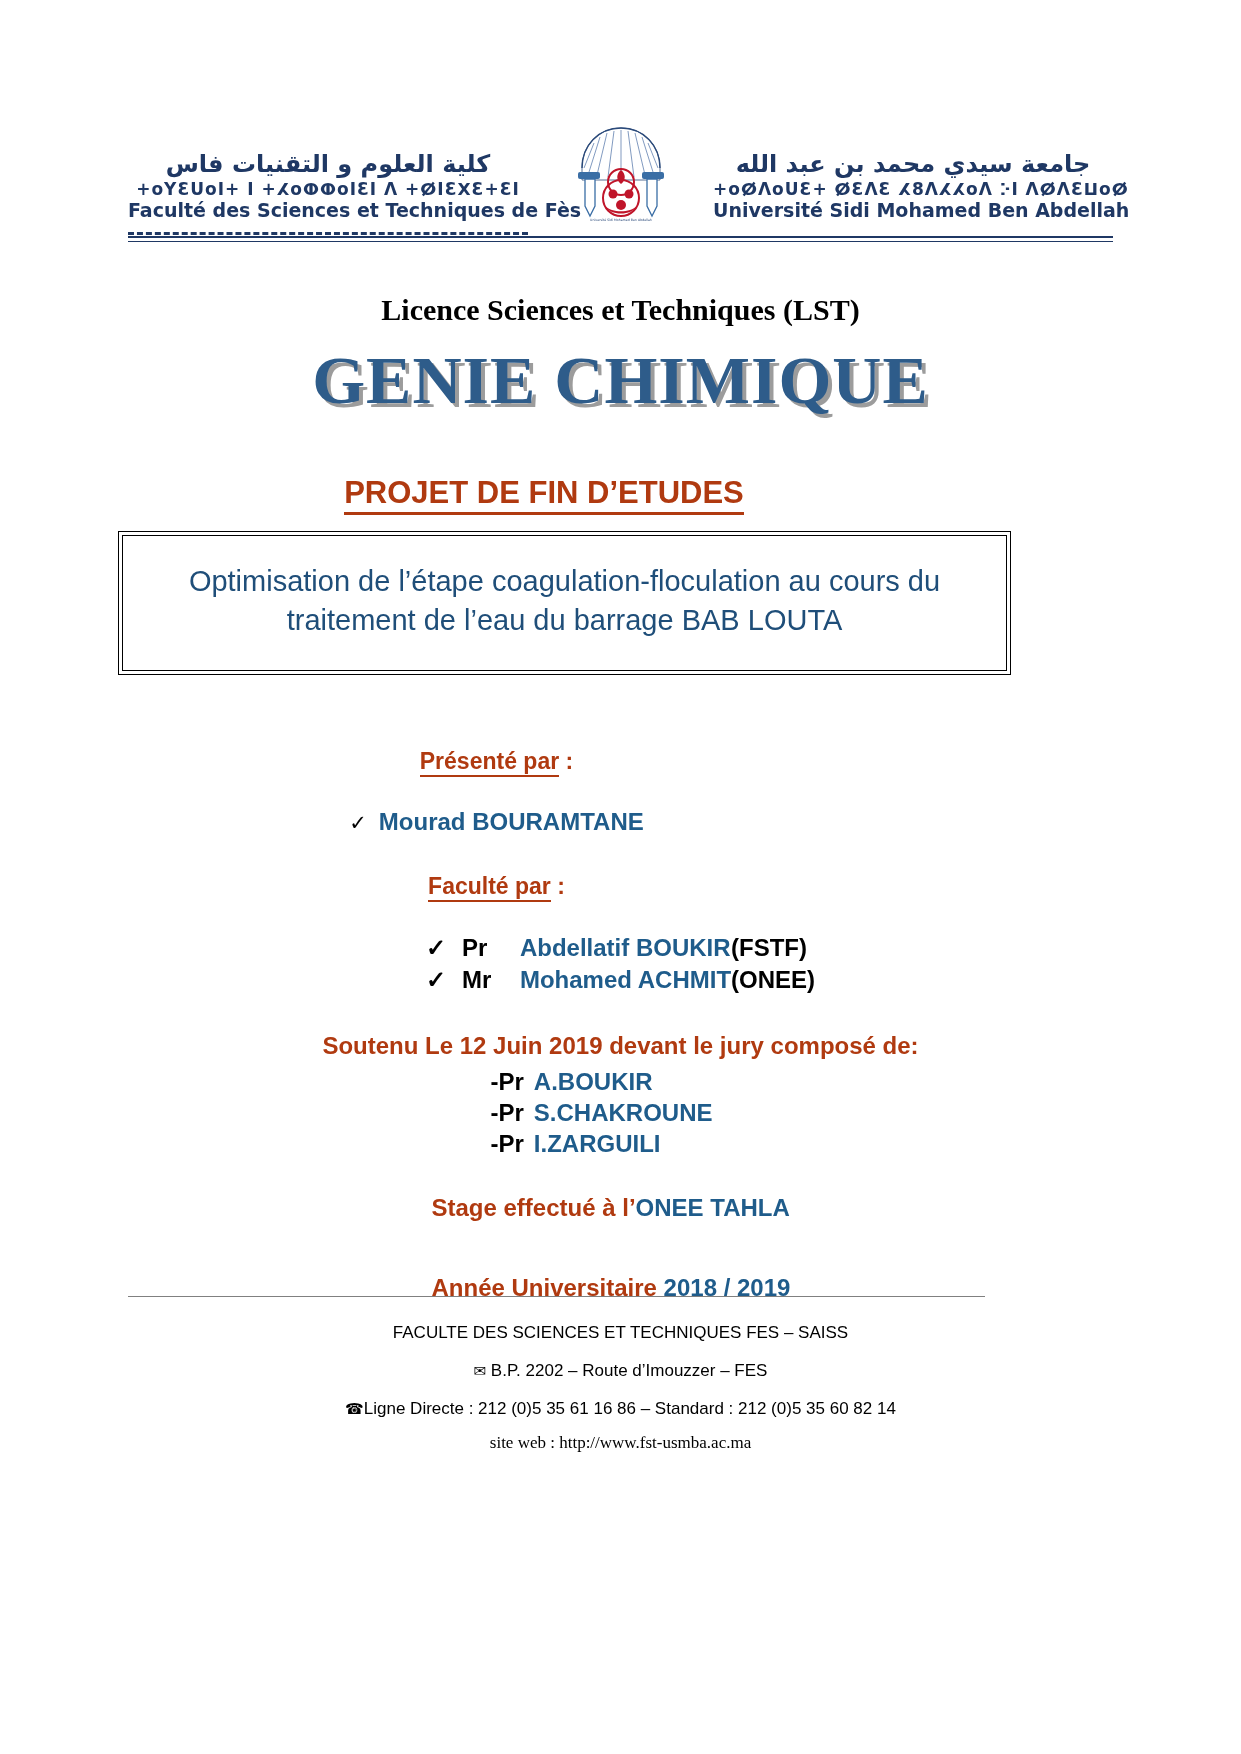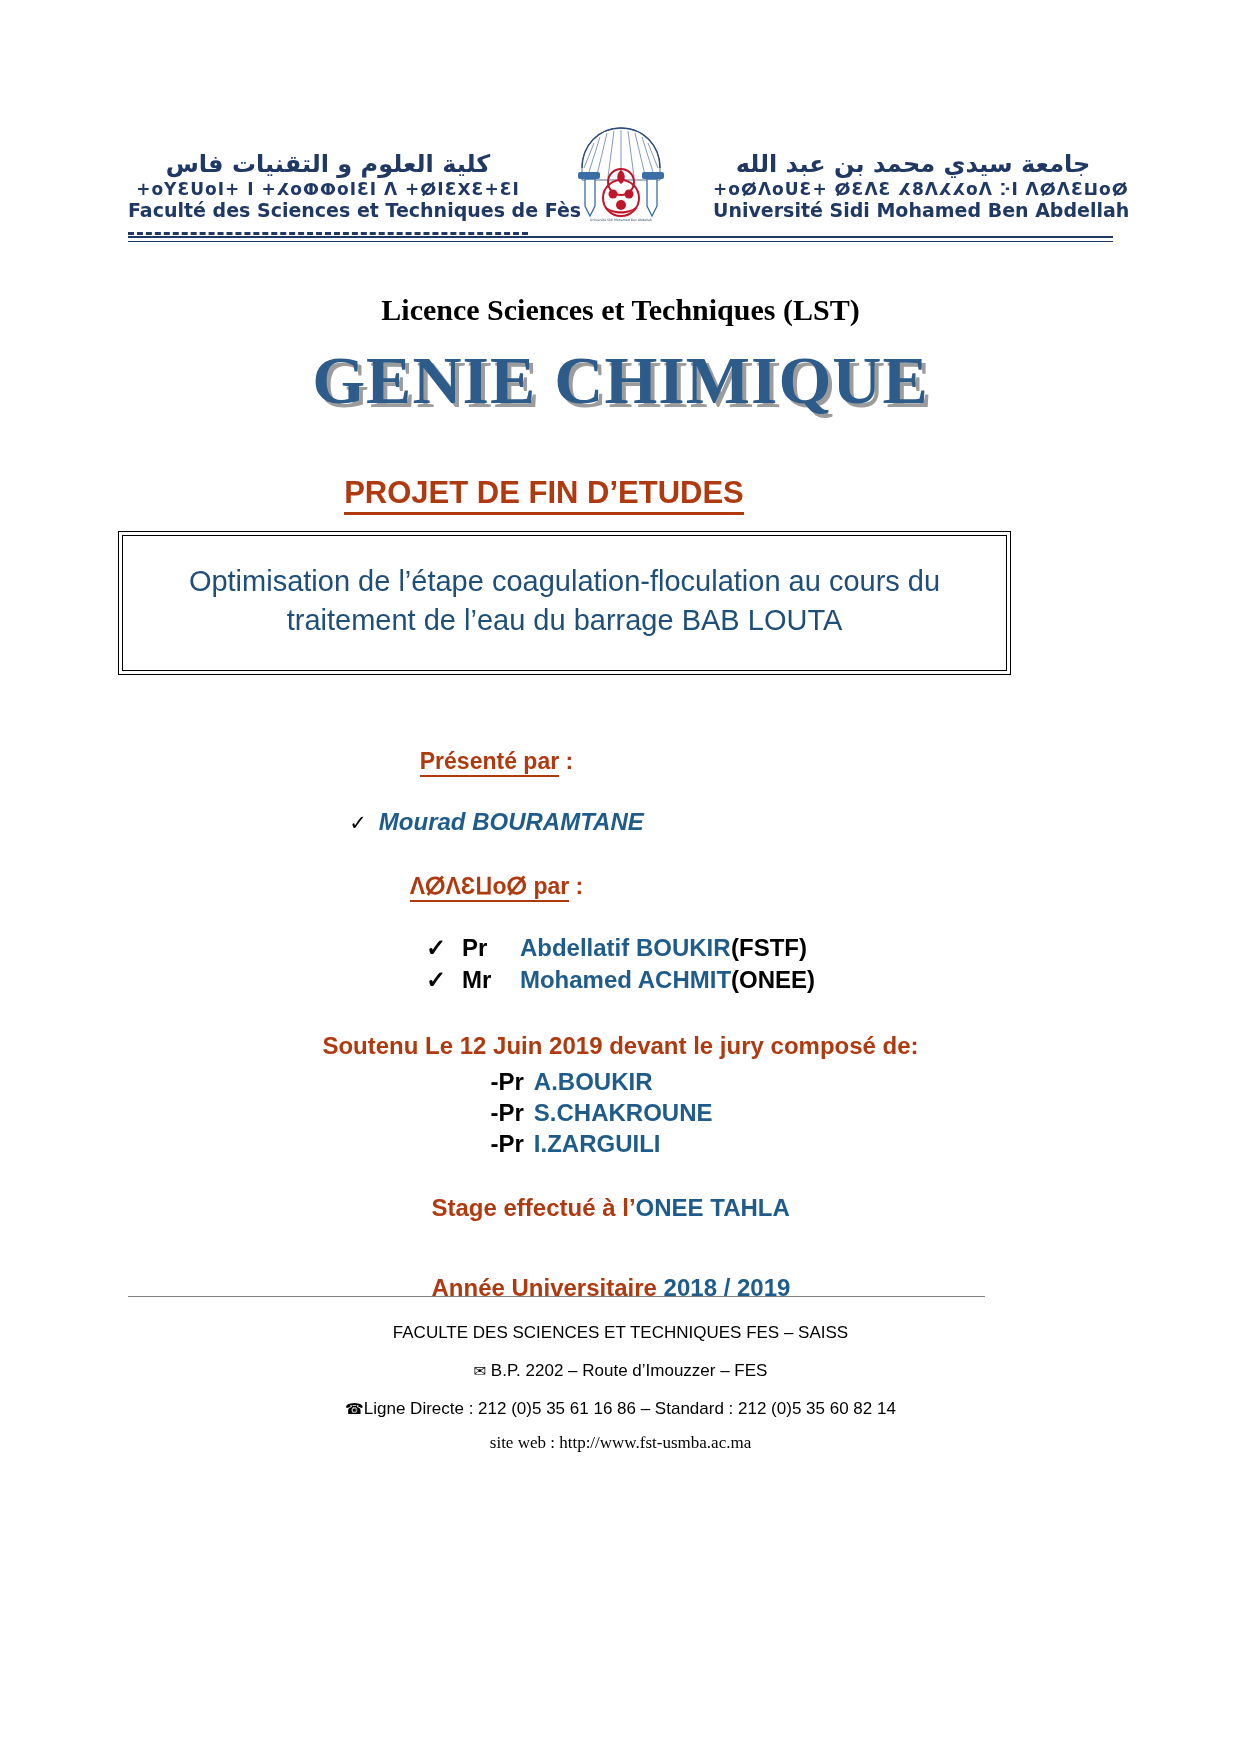--- a/index.html
+++ b/index.html
@@ -89,21 +89,21 @@
 
   
   .blk{position:absolute;width:993px;text-align:center;}
   .label-u{
     font-family:"Liberation Sans", sans-serif;
     font-weight:bold;font-size:23px;color:#B03A10;
   }
   .label-u .uline{border-bottom:2px solid #B03A10;padding-bottom:1px;}
 
   .presente{top:748px;}
-  .student{top:808px;font-style:italic;}
+  .student{top:808px;}
   .encadre{top:873px;}
 
   .name-line{
     font-family:"Liberation Sans", sans-serif;
     font-weight:bold;font-size:24px;color:#1F5C8B;
     display:inline-block;
   }
   .chk{
     font-family:"DejaVu Sans", sans-serif;
     color:#000;font-size:21px;font-weight:normal;margin-right:12px;
@@ -247,21 +247,21 @@
 
   <div class="blk presente">
     <span class="label-u"><span class="uline">Présenté par</span><span> :</span></span>
   </div>
 
   <div class="blk student">
     <span class="name-line"><span class="chk">✓</span><span>Mourad BOURAMTANE</span></span>
   </div>
 
   <div class="blk encadre">
-    <span class="label-u"><span class="uline">ΛⵁΛƐⵡoⵁ par</span><span> :</span></span>
+    <span class="label-u"><span class="uline">Faculté par</span><span> :</span></span>
   </div>
 
   <div class="sup-wrap">
     <table class="sup-table">
       <tbody>
           <tr>
         <td class="td-chk">✓</td>
         <td class="td-rank">Pr</td>
         <td class="td-name">Abdellatif BOUKIR</td>
         <td class="td-org">(FSTF)</td>

